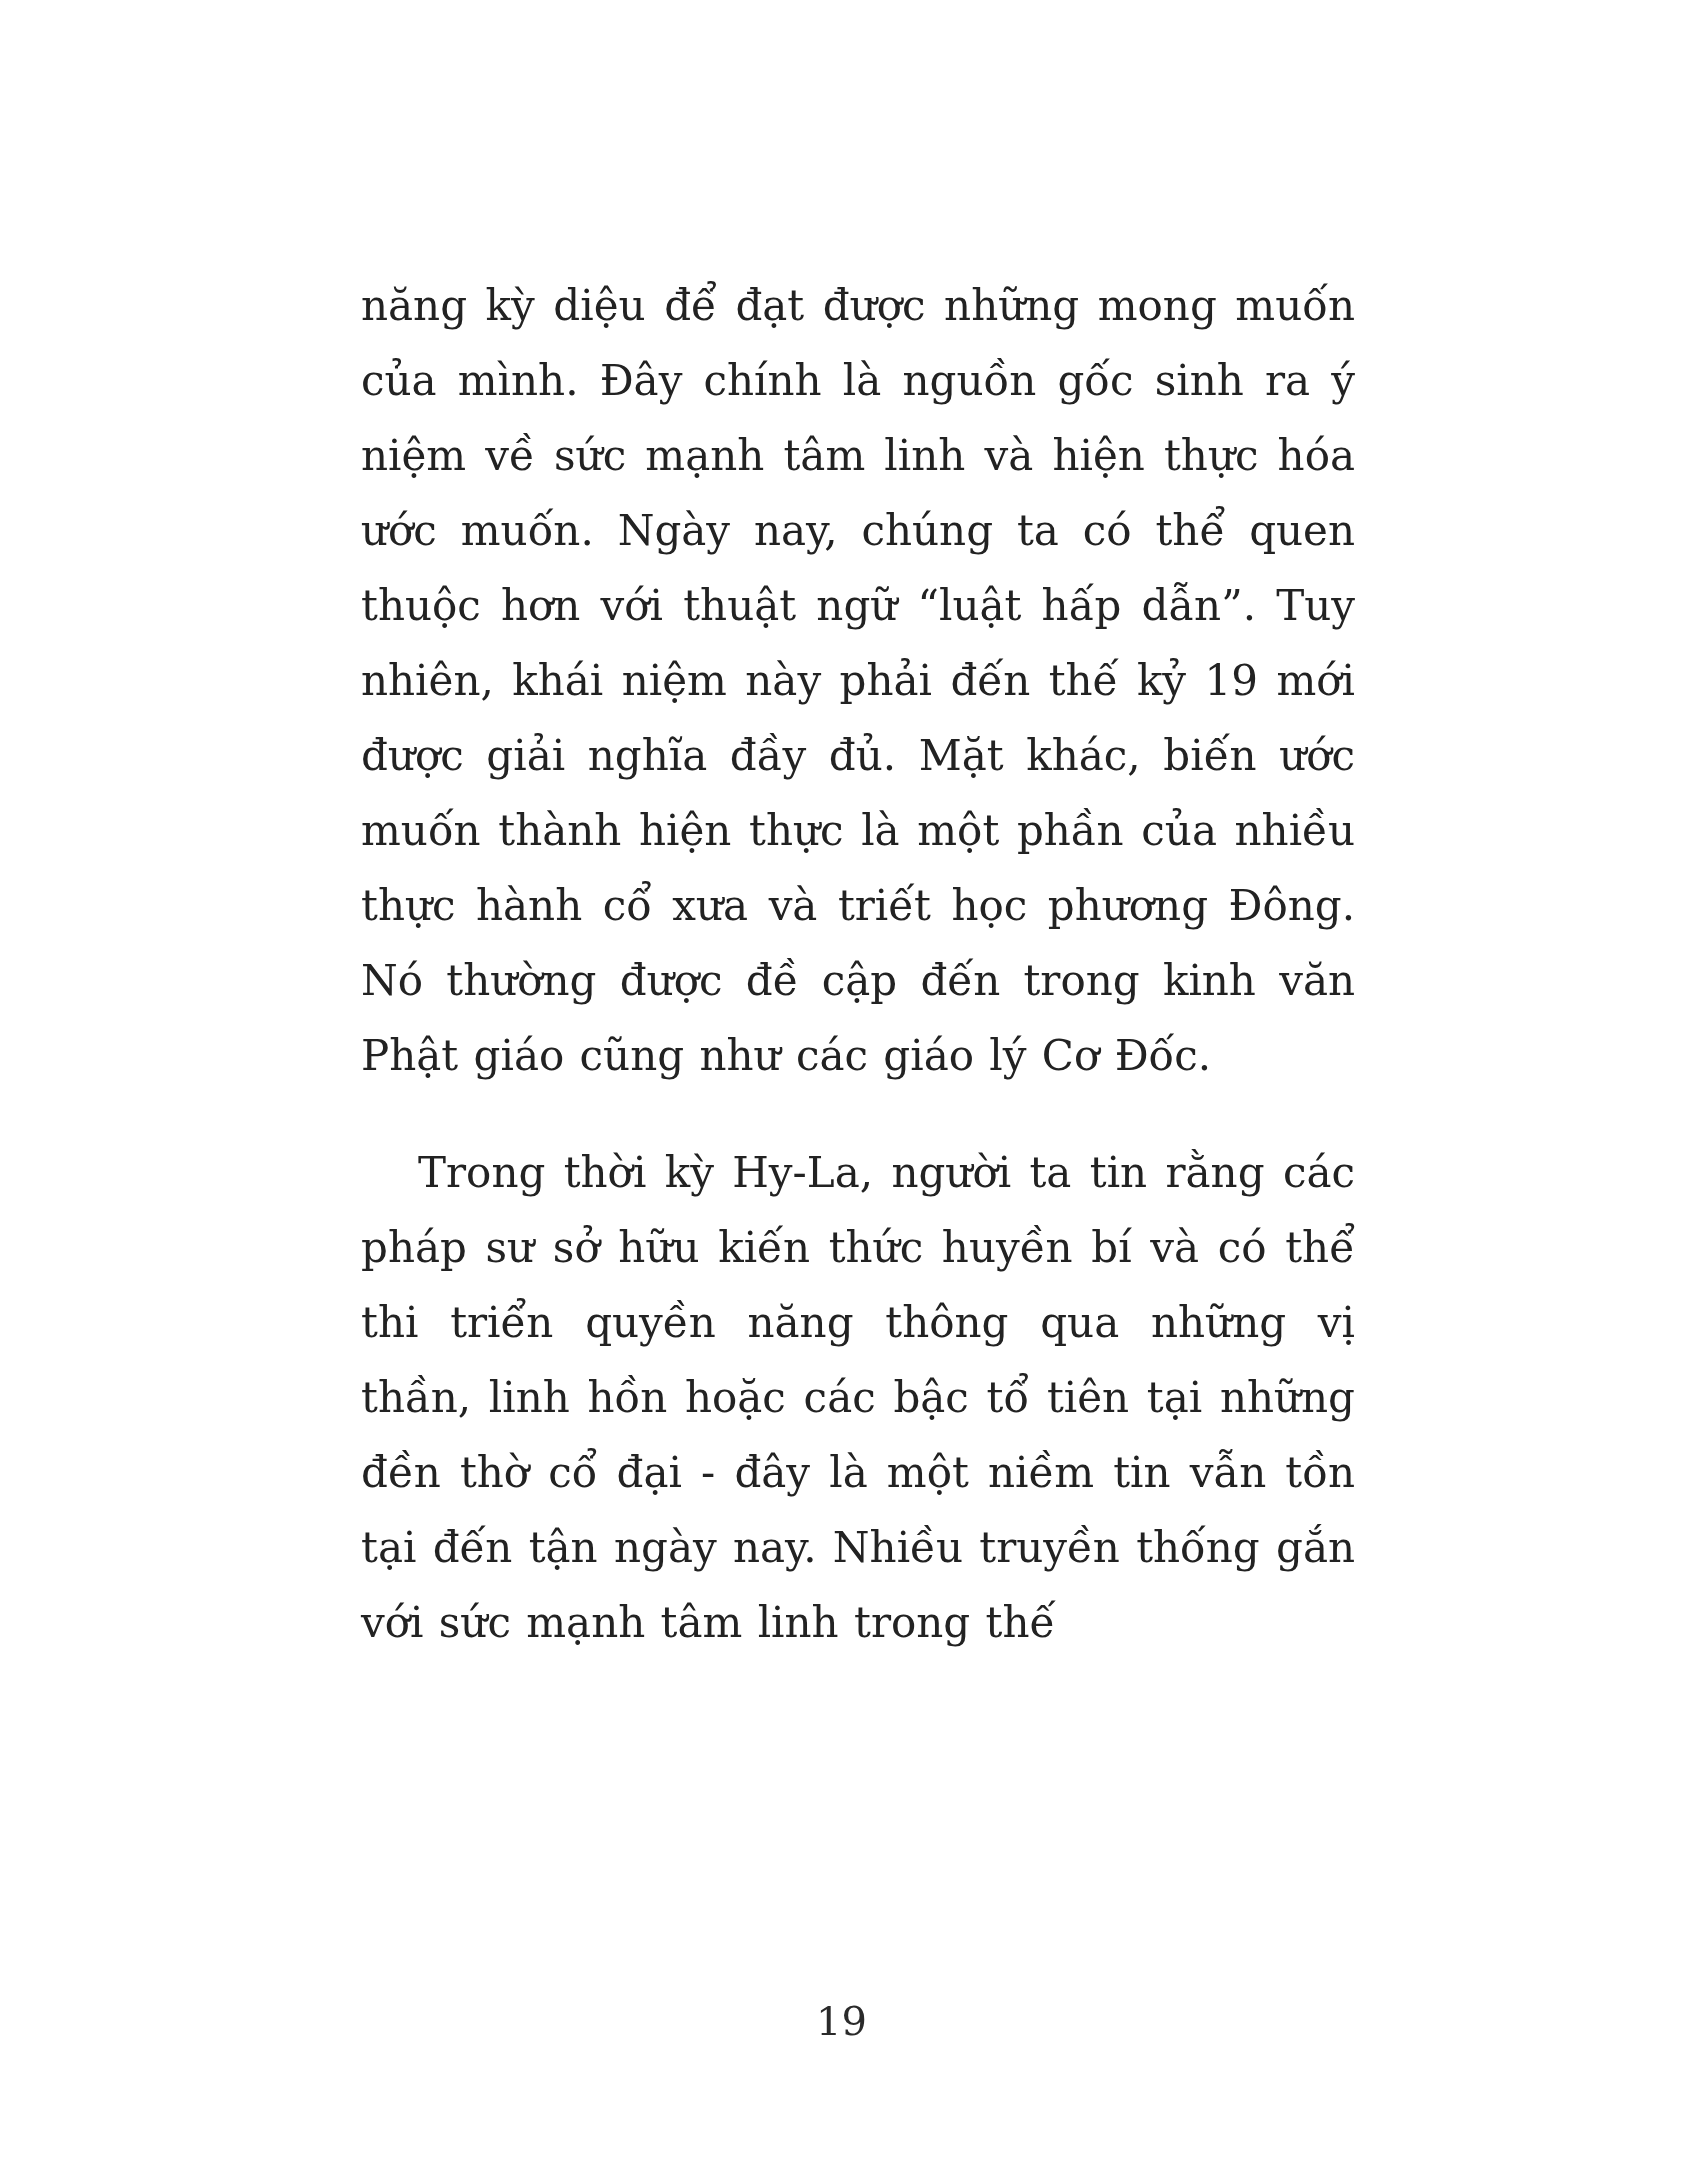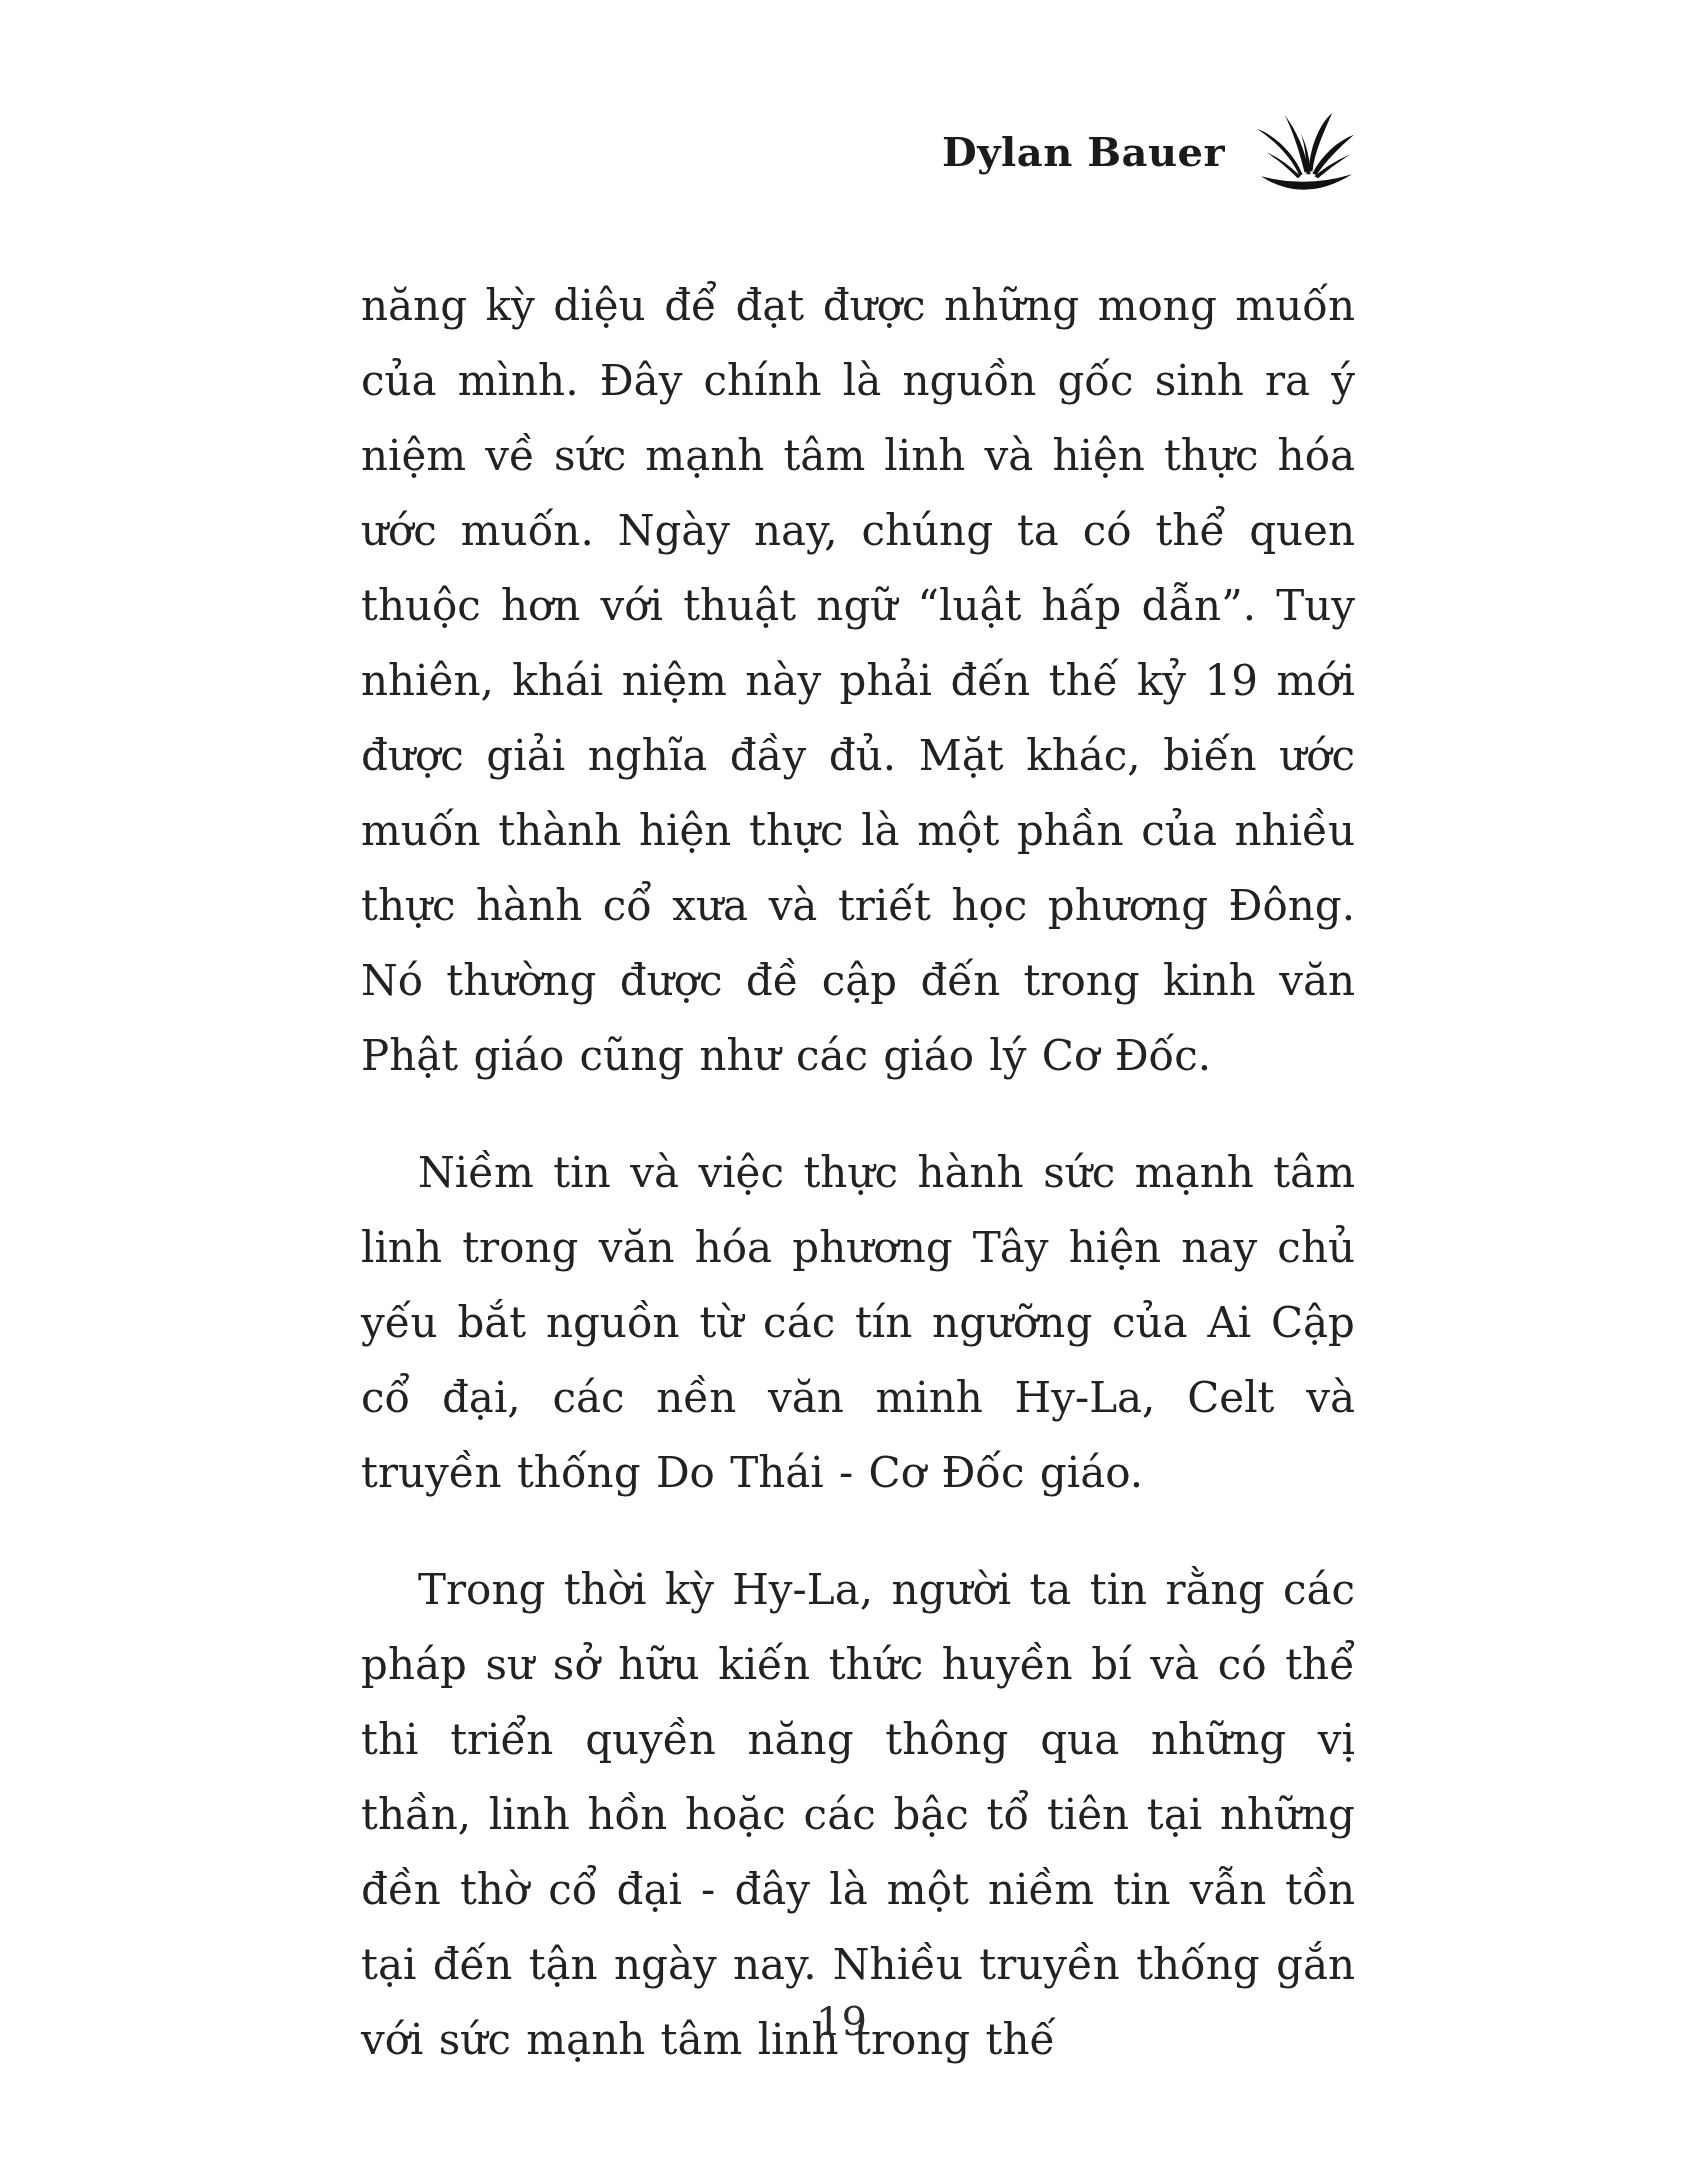--- a/index.html
+++ b/index.html
@@ -69,43 +69,23 @@
   .page-number {
     font-size: 40px;
     color: #2a2a2a;
   }
 </style>
 </head>
 <body>
 
 <div class="page">
 
-  <header class="page-header">
-    <span class="author">Dylan Bauer</span>
-    <span class="logo">
-      <svg viewBox="0 0 128 100" xmlns="http://www.w3.org/2000/svg" aria-hidden="true">
-        <g fill="#111111">
-
-          <path d="M62 66 C 52 42, 32 26, 16 20 C 34 32, 52 50, 59 68 Z"></path>
-          <path d="M64 64 C 58 38, 50 18, 44 6 C 56 22, 66 44, 68 64 Z"></path>
-          <path d="M68 63 C 70 36, 80 14, 92 4 C 84 22, 74 44, 72 63 Z"></path>
-          <path d="M72 65 C 82 46, 98 32, 114 26 C 100 38, 84 54, 76 67 Z"></path>
-          <path d="M66 66 C 66 50, 64 34, 60 24 C 66 36, 70 52, 70 66 Z"></path>
-          <path d="M60 68 C 48 56, 36 48, 26 44 C 38 52, 50 62, 57 70 Z"></path>
-          <path d="M74 68 C 86 58, 100 50, 110 46 C 98 54, 84 64, 78 70 Z"></path>
-
-          <path d="M20 68 Q 64 96, 112 66 Q 66 80, 20 68 Z"></path>
-        </g>
-      </svg>
-    </span>
-  </header>
 
   <main class="body-text">
     <p class="para">năng kỳ diệu để đạt được những mong muốn của mình. Đây chính là nguồn gốc sinh ra ý niệm về sức mạnh tâm linh và hiện thực hóa ước muốn. Ngày nay, chúng ta có thể quen thuộc hơn với thuật ngữ “luật hấp dẫn”. Tuy nhiên, khái niệm này phải đến thế kỷ 19 mới được giải nghĩa đầy đủ. Mặt khác, biến ước muốn thành hiện thực là một phần của nhiều thực hành cổ xưa và triết học phương Đông. Nó thường được đề cập đến trong kinh văn Phật giáo cũng như các giáo lý Cơ Đốc.</p>
-    <p class="para indent">Niềm tin và việc thực hành sức mạnh tâm linh trong văn hóa phương Tây hiện nay chủ yếu bắt nguồn từ các tín ngưỡng của Ai Cập cổ đại, các nền văn minh Hy-La, Celt và truyền thống Do Thái - Cơ Đốc giáo.</p>
     <p class="para indent">Trong thời kỳ Hy-La, người ta tin rằng các pháp sư sở hữu kiến thức huyền bí và có thể thi triển quyền năng thông qua những vị thần, linh hồn hoặc các bậc tổ tiên tại những đền thờ cổ đại - đây là một niềm tin vẫn tồn tại đến tận ngày nay. Nhiều truyền thống gắn với sức mạnh tâm linh trong thế</p>
   </main>
 
   <footer class="page-footer">
     <span class="page-number">19</span>
   </footer>
 
 </div>
 
 

